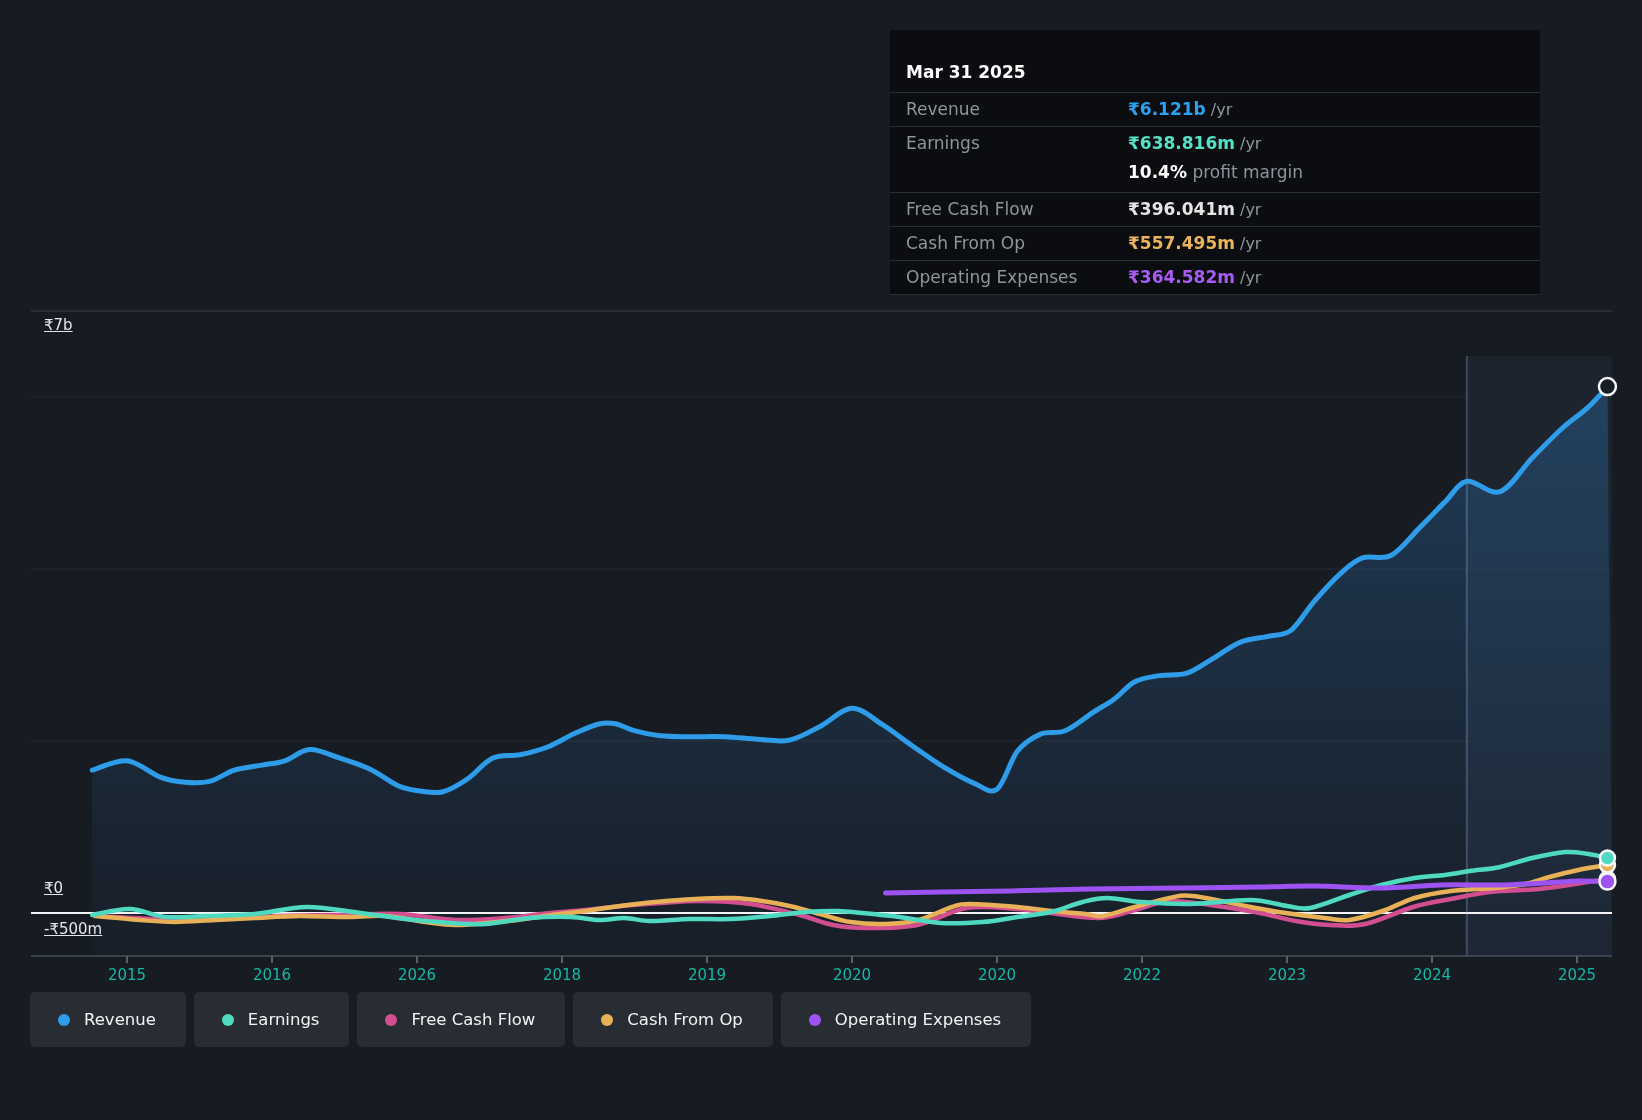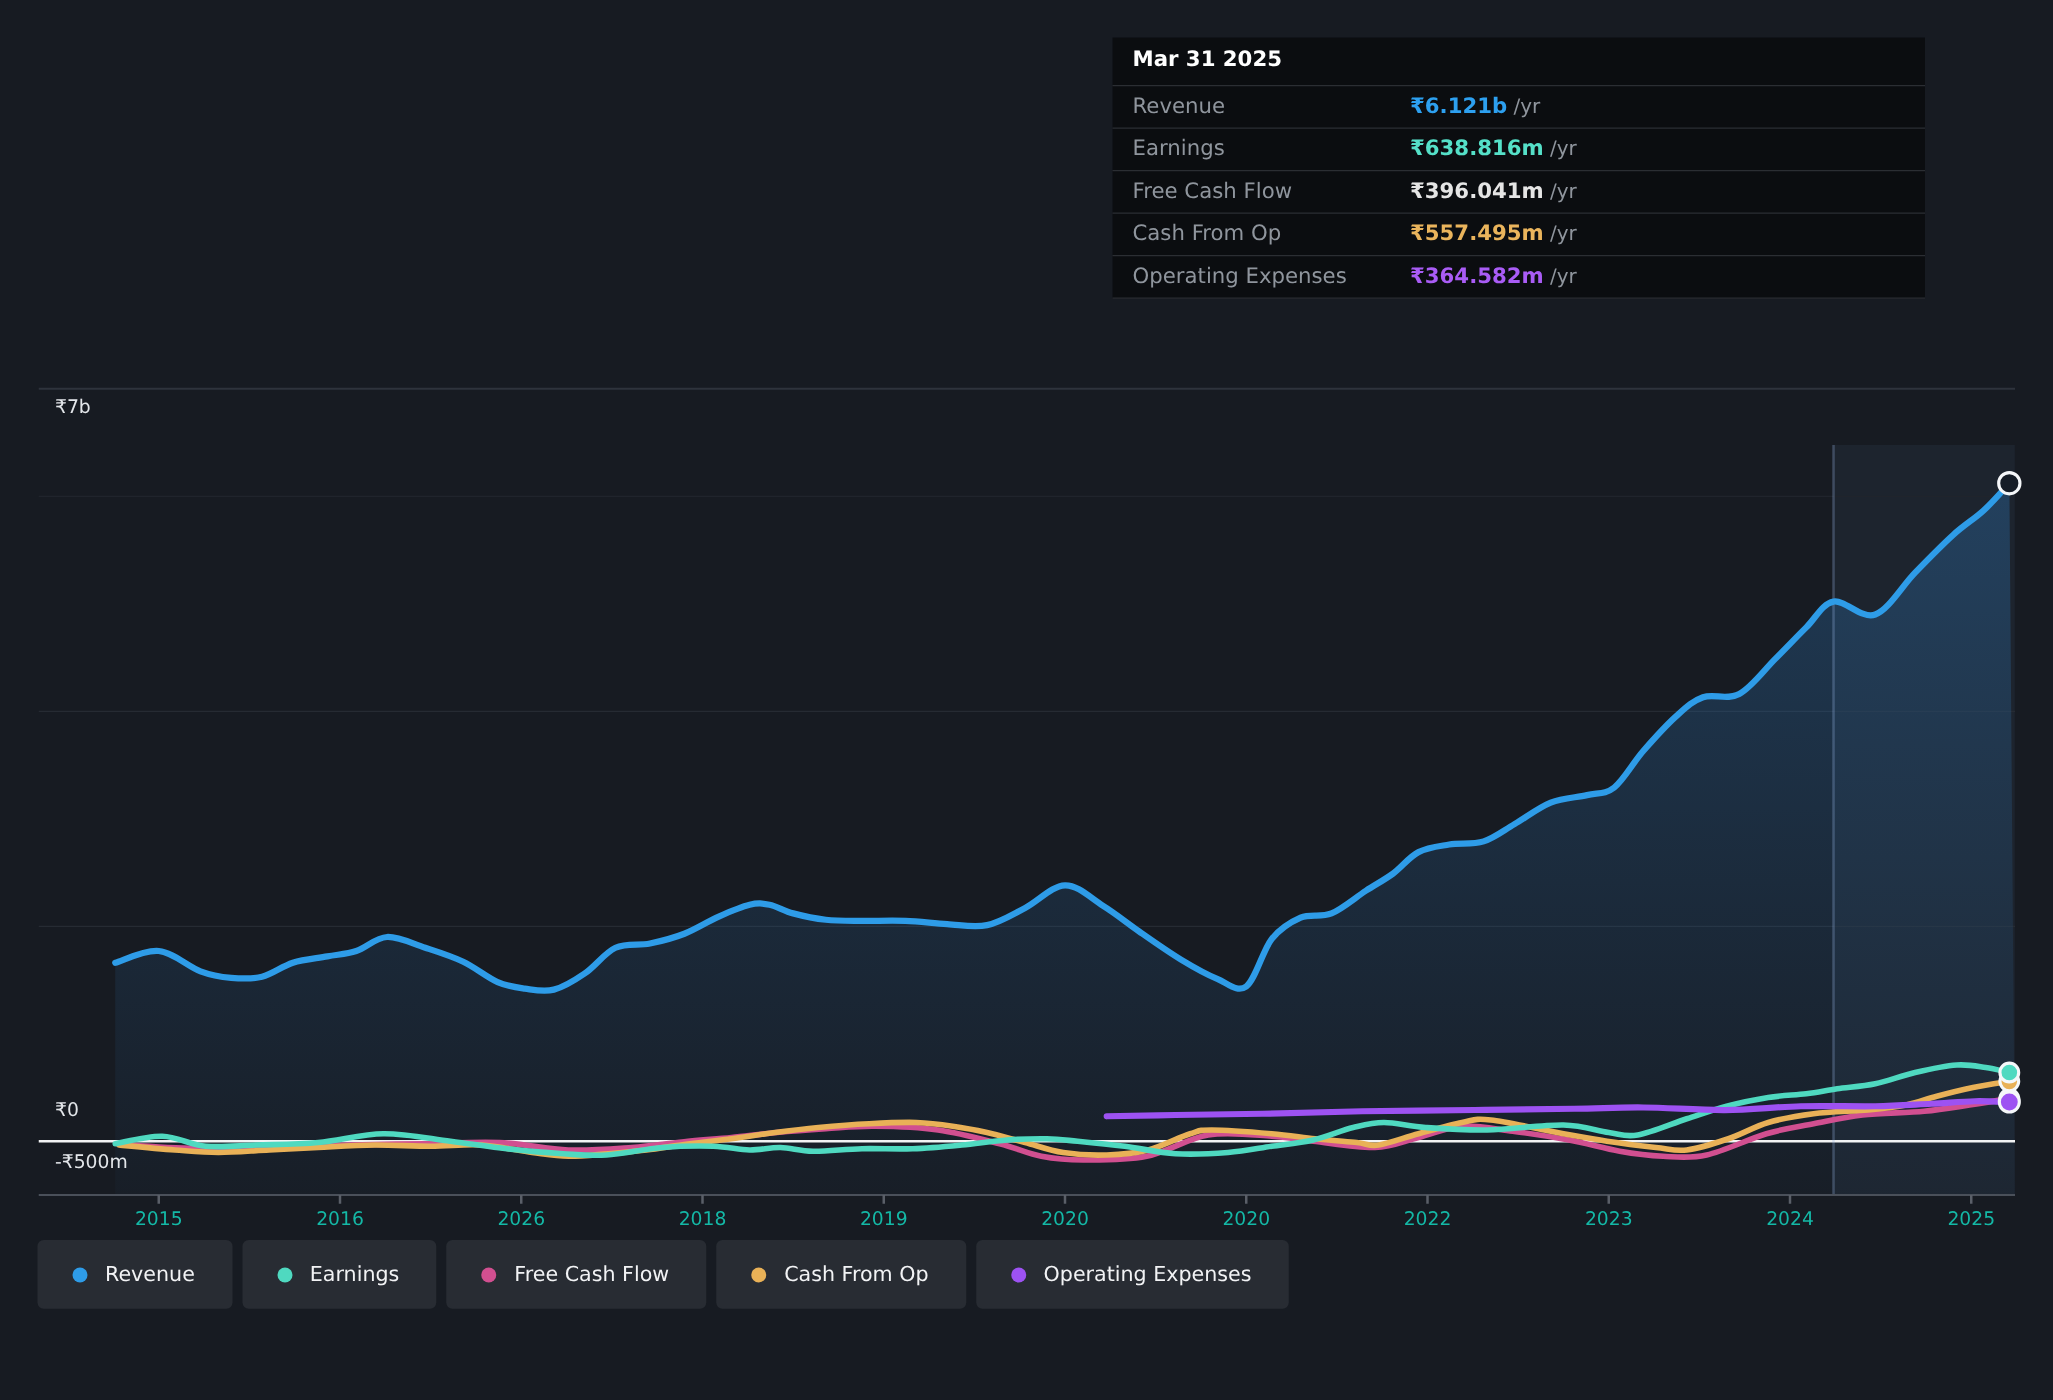--- a/index.html
+++ b/index.html
@@ -1,23 +1,23 @@
 <!DOCTYPE html>
 <html><head>
 <meta charset="utf-8">
 <style>
   html,body{margin:0;padding:0;background:#171b22;width:1642px;height:1120px;overflow:hidden;
     font-family:"DejaVu Sans","Liberation Sans",sans-serif;}
   .stage{position:absolute;left:0;top:0;width:1642px;height:1120px;}
   svg#chart{position:absolute;left:0;top:0;}
-  .axis-label{position:absolute;color:#e3e6ea;font-size:15px;}
+  .axis-label{position:absolute;color:#e3e6ea;font-size:15px;text-decoration:underline;}
   .x-label{position:absolute;color:#14b8a6;font-size:15px;width:70px;text-align:center;}
   
   .tooltip{position:absolute;left:890px;top:30px;width:650px;background:#0b0d10;box-sizing:border-box;}
-  .tt-title{padding:8px 16px 10px 16px;color:#ffffff;font-size:17px;font-weight:bold;}
+  .tt-title{padding:32px 16px 10px 16px;color:#ffffff;font-size:17px;font-weight:bold;}
   .tt-row{display:flex;align-items:flex-start;padding:6px 16px;border-top:1px solid #2b2e33;min-height:21px;}
   .tt-label{flex:0 0 222px;color:#8f959d;font-size:17px;}
   .tt-val{font-size:17px;font-weight:bold;}
   .tt-suf{color:#8f959d;font-weight:normal;margin-left:5px;font-size:16px;text-align:center;}
   .tt-sub{padding:2px 16px 10px 238px;font-size:17px;}
   .tt-sub b{color:#fff;}
   .tt-sub span{color:#8f959d;font-weight:normal;}
   .tt-row.last{border-bottom:1px solid #2b2e33;}
   
   .legend{position:absolute;left:30px;top:992px;display:flex;gap:8px;}
@@ -91,20 +91,21 @@
     <div class="tt-title">Mar 31 2025</div>
     <div id="tt-rows">
         <div class="tt-row">
           <div class="tt-label">Revenue</div>
           <div class="tt-val"><span style="color: rgb(45, 160, 240);">₹6.121b</span><span class="tt-suf">/yr</span></div>
         </div>
         <div class="tt-row">
           <div class="tt-label">Earnings</div>
           <div class="tt-val"><span style="color: rgb(85, 224, 200);">₹638.816m</span><span class="tt-suf">/yr</span></div>
         </div>
+        <div class="tt-sub"><b>10.4%</b><span> profit margin</span></div>
         <div class="tt-row">
           <div class="tt-label">Free Cash Flow</div>
           <div class="tt-val"><span style="color: #e5e5e5;">₹396.041m</span><span class="tt-suf">/yr</span></div>
         </div>
         <div class="tt-row">
           <div class="tt-label">Cash From Op</div>
           <div class="tt-val"><span style="color: rgb(234, 180, 92);">₹557.495m</span><span class="tt-suf">/yr</span></div>
         </div>
         <div class="tt-row last">
           <div class="tt-label">Operating Expenses</div>

